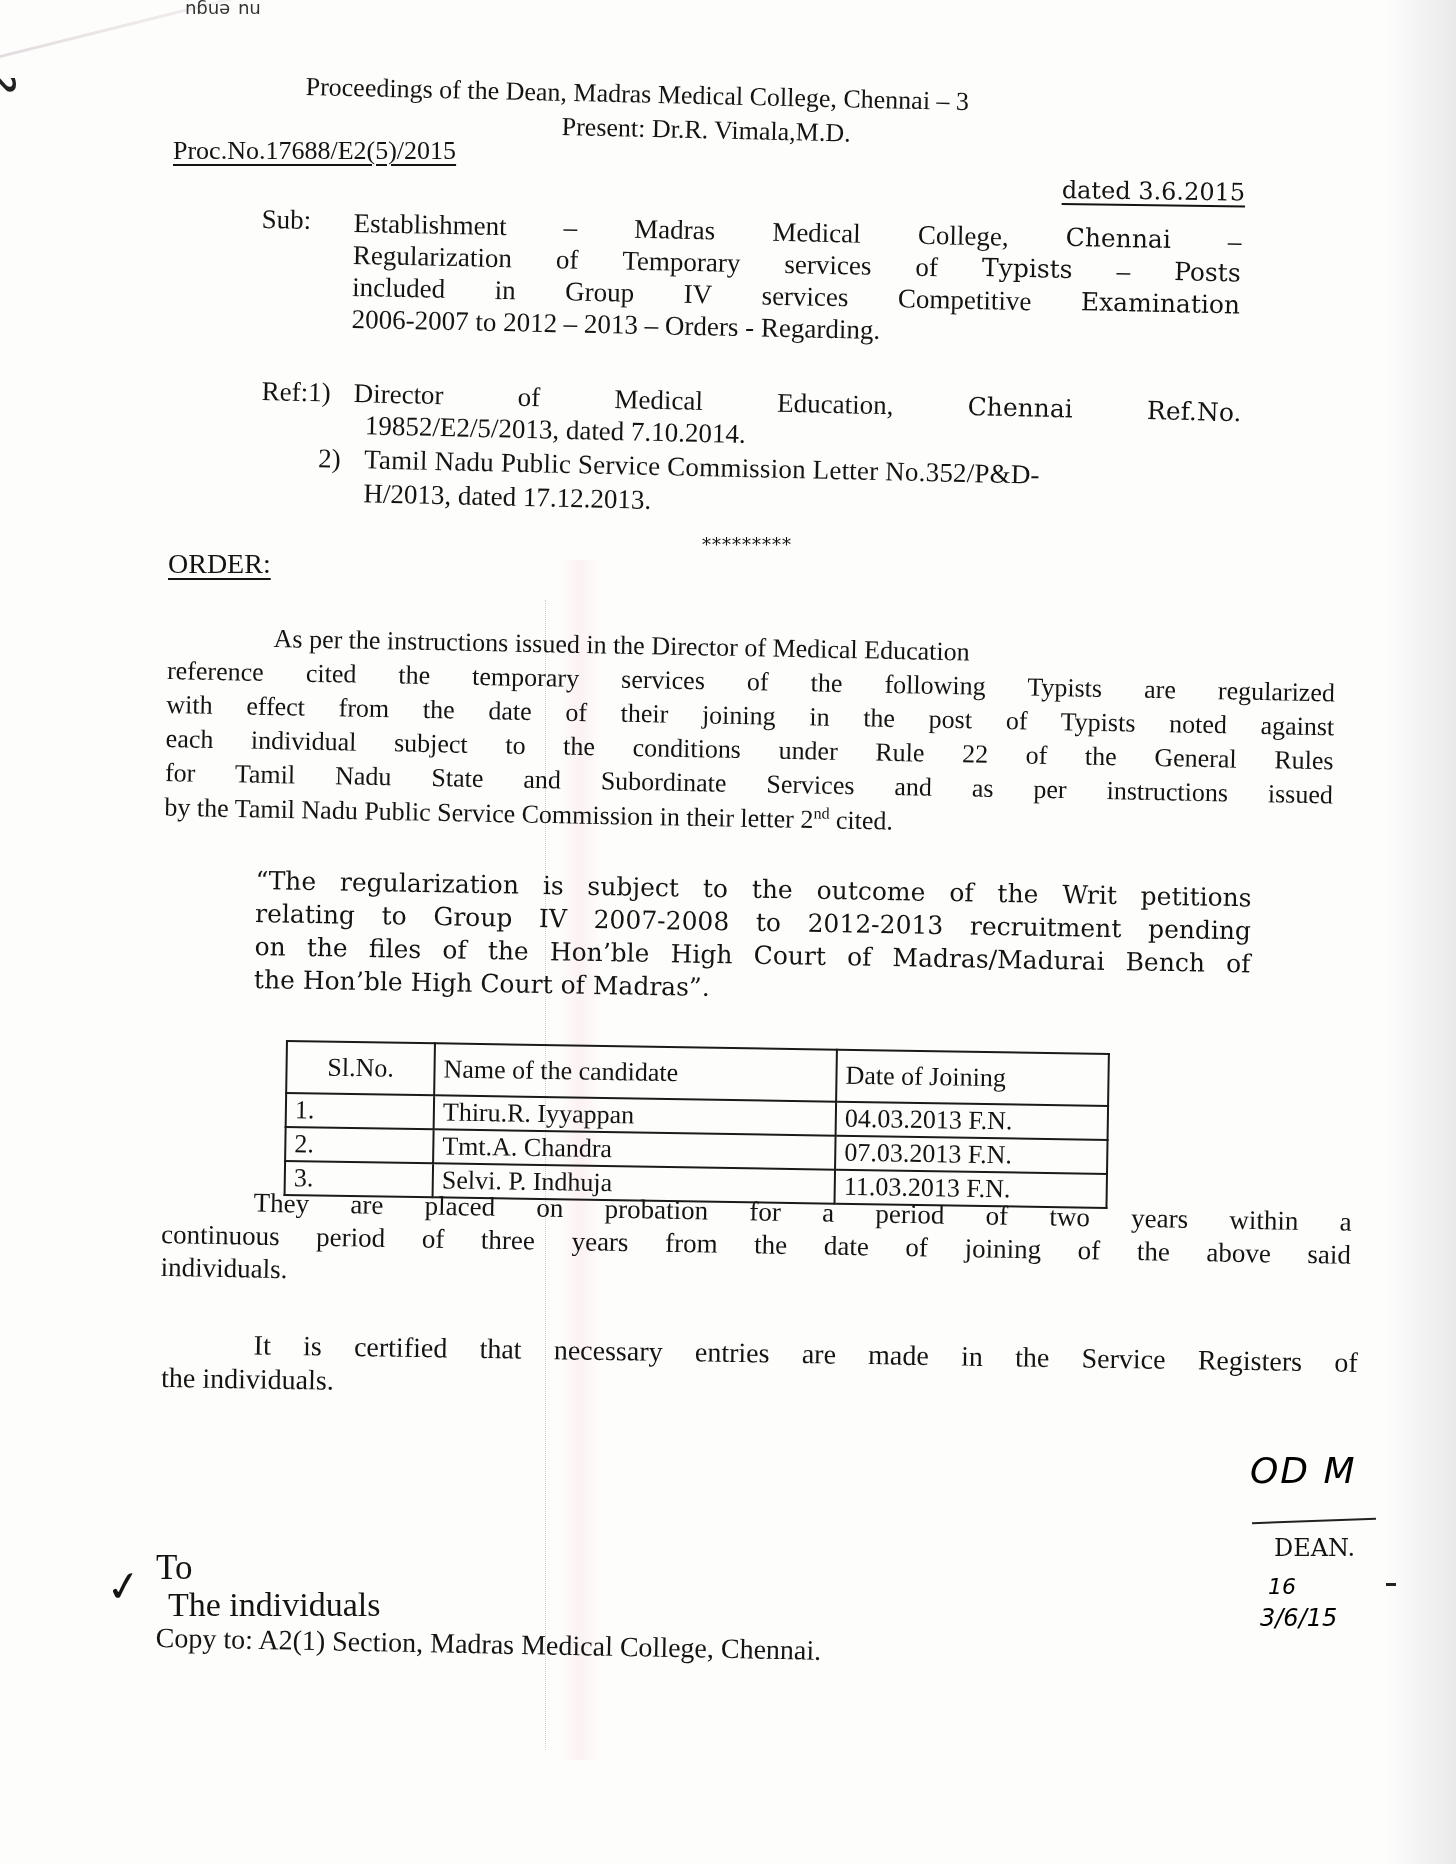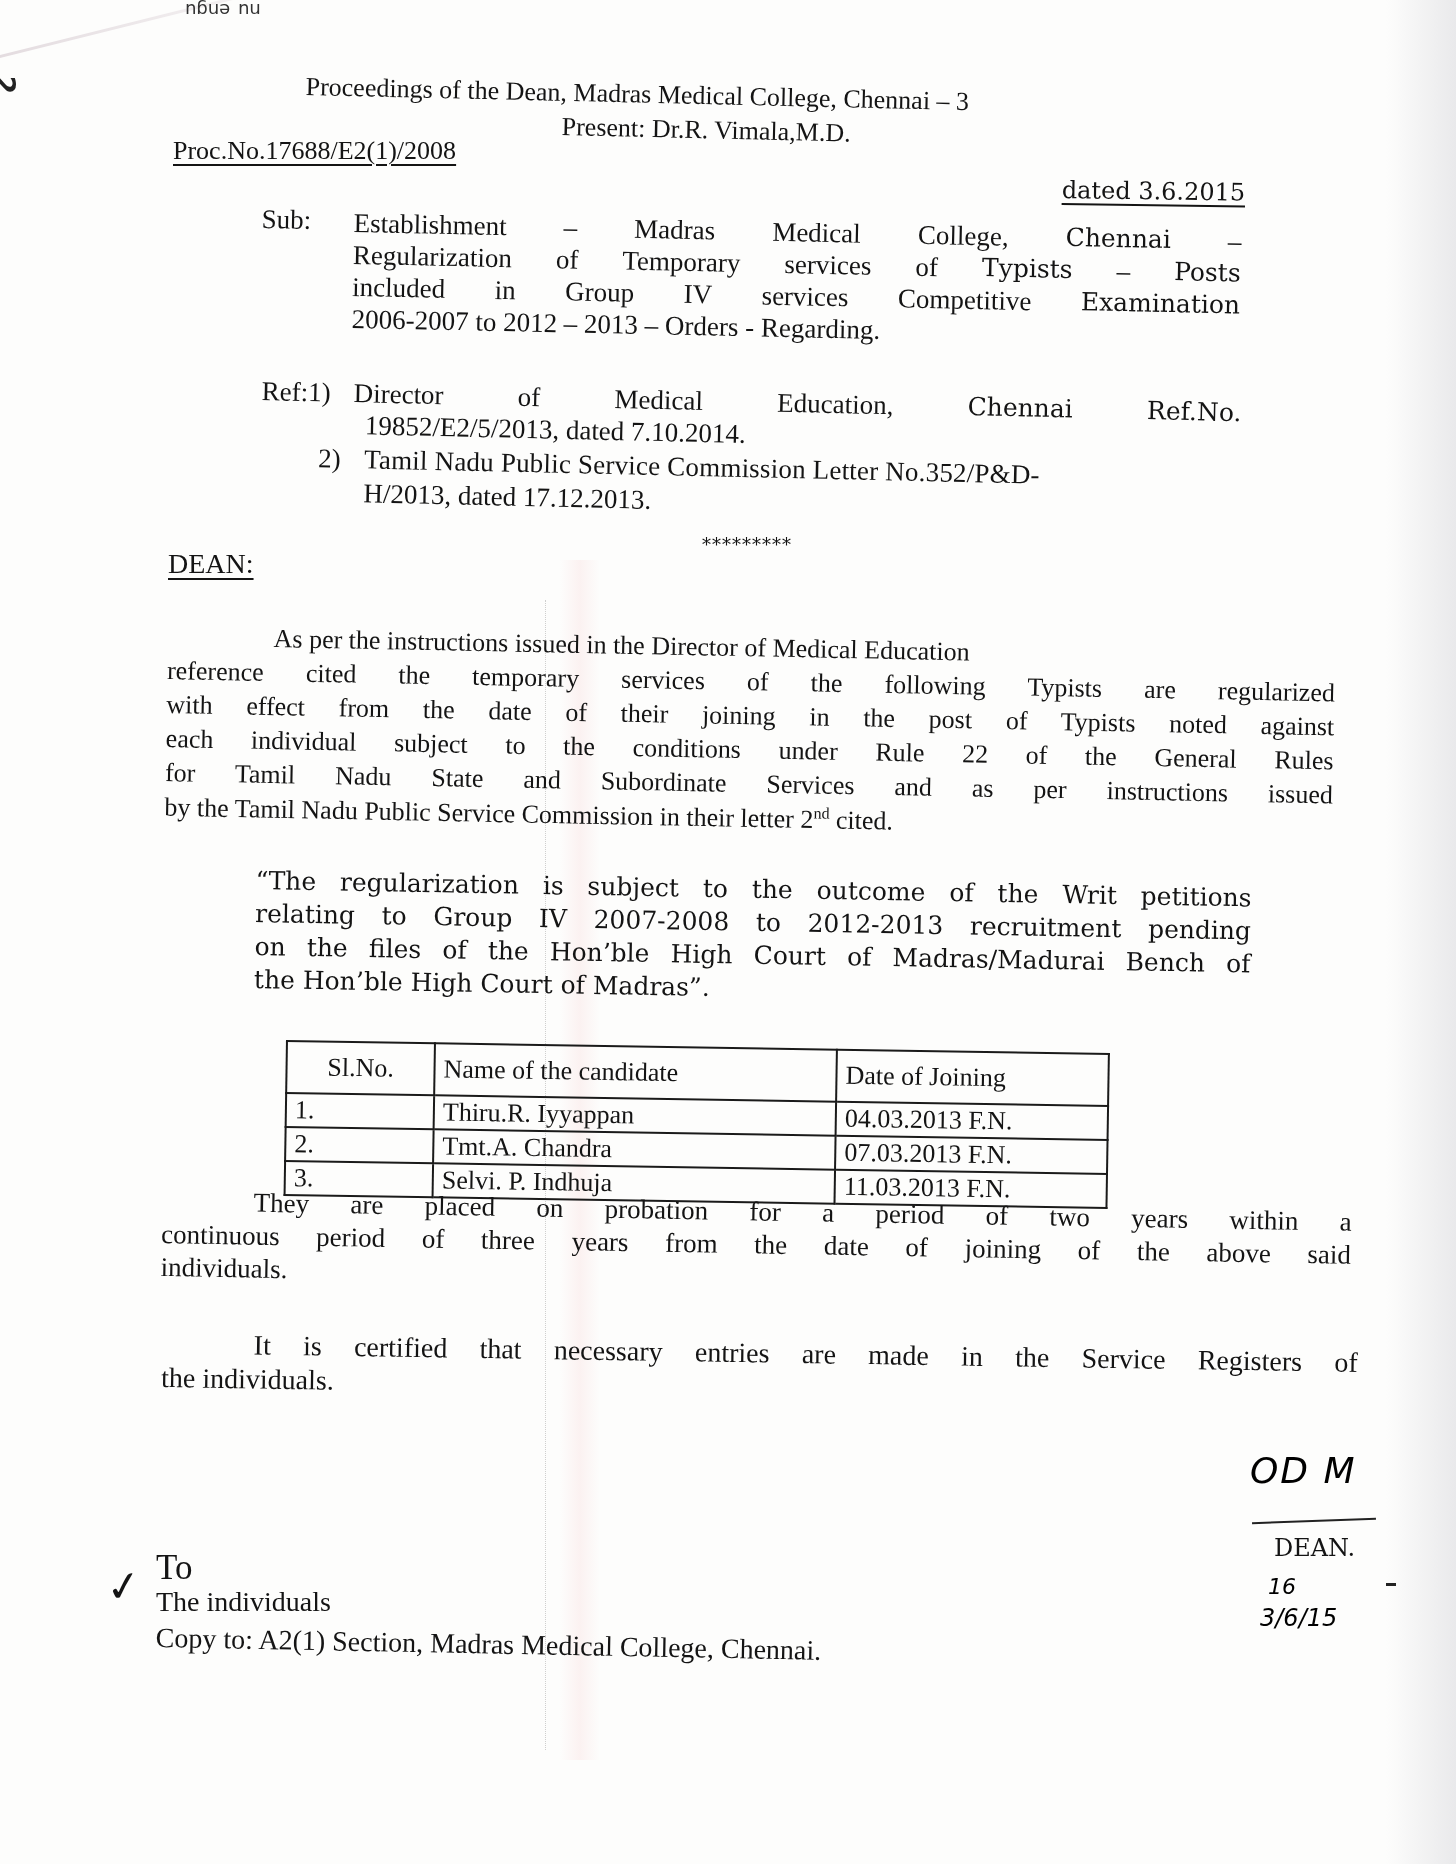--- a/index.html
+++ b/index.html
@@ -62,21 +62,21 @@
   <div class="pink-streak"></div>
   <div class="dot-line"></div>
   <div class="shadow-right"></div>
   <div class="left-mark">2</div>
 
   <span class="corner-scribble" style="left:185px;">engu</span>
   <span class="corner-scribble" style="left:238px;">nu</span>
 
   <div class="t cond hdr" style="left:306px; top:72px; transform:rotate(1.3deg); transform-origin:left top;">Proceedings of the Dean, Madras Medical College, Chennai – 3</div>
   <div class="t cond hdr" style="left:562px; top:112px; transform:rotate(1.3deg); transform-origin:left top;">Present: Dr.R. Vimala,M.D.</div>
-  <div class="t cond hdr u" style="left:173px; top:136px;">Proc.No.17688/E2(1)/2008</div>
+  <div class="t cond hdr u" style="left:173px; top:136px;">Proc.No.17688/E2(5)/2015</div>
   <div class="t serif u" style="left:1062px; top:176px; font-size:24px; transform:rotate(0.8deg); transform-origin:left top;">dated 3.6.2015</div>
 
   <div style="position:absolute; left:262px; top:204px; width:980px; transform:rotate(1.2deg); transform-origin:left top;">
     <div class="t cond" style="left:0; top:0; font-size:27px;">Sub:</div>
     <div style="position:absolute; left:92px; top:2px; width:888px;">
       <div class="justify cond" style="font-size:27px; height:32px;">
         <span>Establishment</span>
           <span>–</span>
           <span>Madras</span>
           <span>Medical</span>
@@ -117,21 +117,21 @@
         <span class="serif" style="font-size:25px;">Chennai</span>
         <span class="serif" style="font-size:25px;">Ref.No.</span>
     </div>
     <div class="t cond" style="left:104px; top:32px; font-size:27px;">19852/E2/5/2013, dated 7.10.2014.</div>
     <div class="t cond" style="left:58px; top:66px; font-size:27px;">2)</div>
     <div class="t cond" style="left:104px; top:66px; font-size:27px; letter-spacing:0.2px;">Tamil Nadu Public Service Commission Letter No.352/P&amp;D-</div>
     <div class="t cond" style="left:104px; top:100px; font-size:27px;">H/2013, dated 17.12.2013.</div>
   </div>
   <div class="t serif" style="left:702px; top:534px; font-size:18px; letter-spacing:1px;">*********</div>
 
-  <div class="t cond u" style="left:168px; top:548px; font-size:28px;">DEAN:</div>
+  <div class="t cond u" style="left:168px; top:548px; font-size:28px;">ORDER:</div>
 
   <div style="position:absolute; left:168px; top:622px; width:1168px; transform:rotate(1.1deg); transform-origin:left top; font-size:26px;">
     <div class="cond" style="padding-left:106px; height:34px; display:flex; justify-content:space-between;">As per the instructions issued in  the Director of Medical Education</div>
     <div class="cond" style="height:34px; text-align:justify; text-align-last:justify;">reference cited the temporary services of the following Typists are regularized</div>
     <div class="cond" style="height:34px; text-align:justify; text-align-last:justify;">with effect from the date of their joining in the post of Typists noted against</div>
     <div class="cond" style="height:34px; text-align:justify; text-align-last:justify;">each individual subject to the conditions under Rule 22 of the General Rules</div>
     <div class="cond" style="height:34px; text-align:justify; text-align-last:justify;">for Tamil Nadu State and Subordinate Services and as per instructions issued</div>
     <div class="cond" style="height:34px;"><span>by the Tamil Nadu Public Service Commission in their letter 2</span><sup style="font-size:16px;">nd</sup><span> cited.</span></div>
   </div>
 
@@ -185,16 +185,16 @@
     <div style="position:absolute; left:1252px; top:1520px; width:124px; height:2px; background:#222; transform:rotate(-2deg);"></div>
     <div class="t serif" style="left:1274px; top:1534px; font-size:24px;">DEAN.</div>
     <div class="sig" style="left:1268px; top:1574px; font-size:22px; font-style:italic;">16</div>
     <div class="sig" style="left:1244px; top:1604px; font-size:24px; font-style:italic;margin-left:16px;">3/6/15</div>
     <div style="position:absolute; left:1386px; top:1583px; width:10px; height:3px; background:#222;"></div>
   </div>
 
   <div>
     <div class="t" style="left:106px; top:1562px; font-size:42px; font-family:'DejaVu Sans', sans-serif; transform:rotate(-8deg);">✓</div>
     <div class="t cond" style="left:156px; top:1548px; font-size:35px;">To</div>
-    <div class="t cond" style="left:156px; top:1586px; font-size:28px;text-align:center;">The individuals</div>
+    <div class="t cond" style="left:168px; top:1586px; font-size:34px;text-align:center;">The individuals</div>
     <div class="t cond" style="left:156px; top:1622px; font-size:28px; transform:rotate(1.1deg); transform-origin:left top;">Copy to: A2(1) Section, Madras Medical College, Chennai.</div>
   </div>
 </div>
 
 </body></html>

